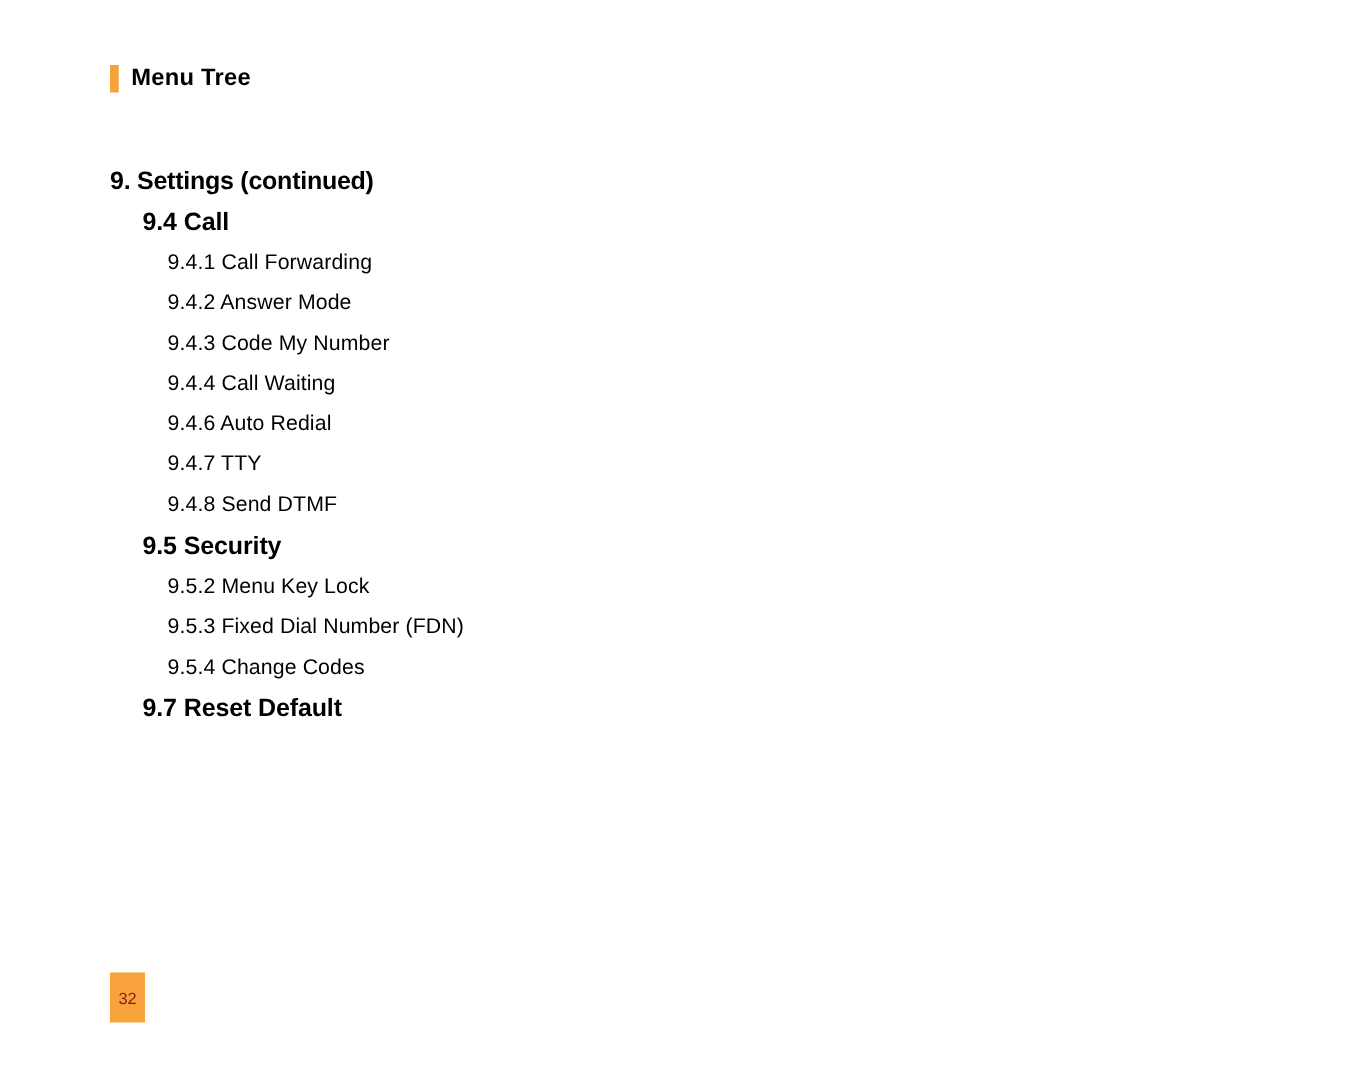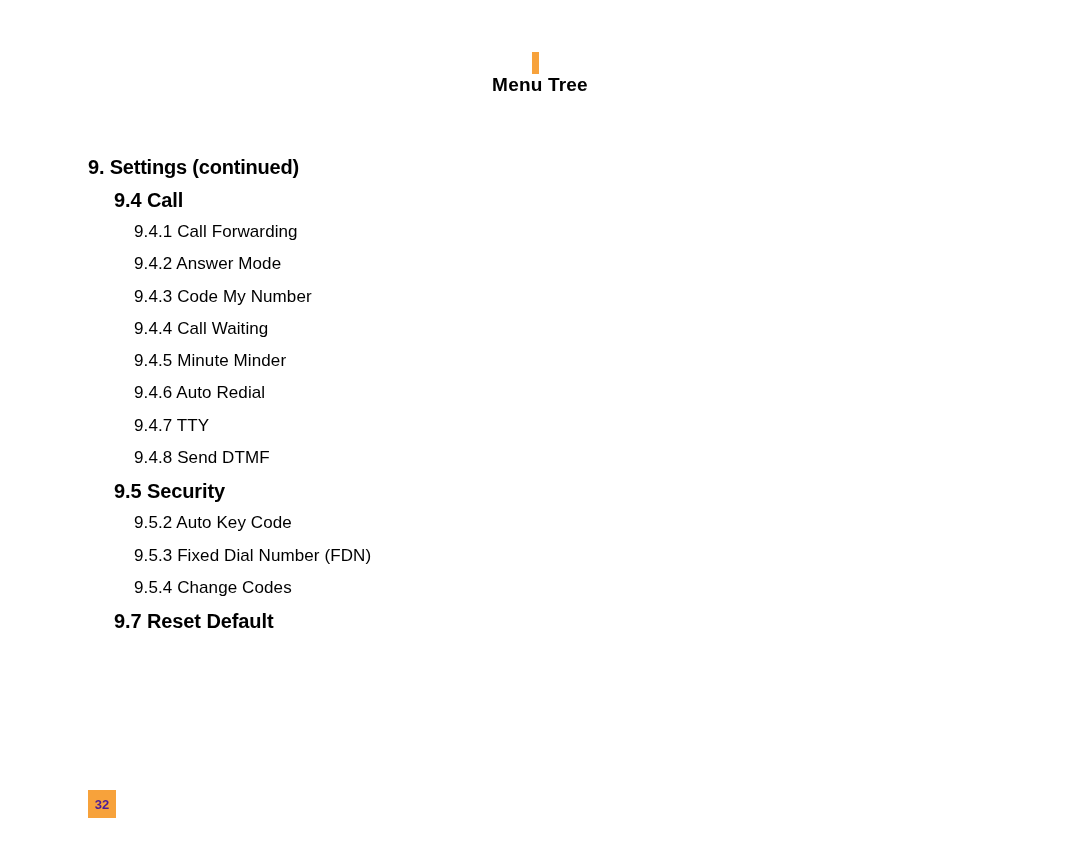--- a/index.html
+++ b/index.html
@@ -16,21 +16,20 @@
     position: relative;
     width: 1080px;
     height: 864px;
     box-sizing: border-box;
     padding: 52px 88px 48px 88px;
   }
   .header {
     display: flex;
     align-items: center;
     margin-bottom: 60px;
-    flex-direction: column;
   }
   .header-bar {
     width: 7px;
     height: 22px;
     background: #f7a23b;
     margin-right: 10px;
   }
   .header-title {
     font-size: 19px;
     font-weight: bold;
@@ -63,28 +62,28 @@
   .item {
     font-size: 17px;
     line-height: 1.9;
     letter-spacing: 0.1px;
   }
   .page-number {
     position: absolute;
     left: 88px;
     bottom: 46px;
     width: 28px;
-    height: 28px;
+    height: 40px;
     background: #f7a23b;
-    color: #4c1d95;
+    color: #7f1d1d;
     display: flex;
     align-items: center;
     justify-content: center;
     font-size: 13px;
-    font-weight: bold;
+    font-weight: normal;
   }
 </style>
 </head>
 <body>
 
 <div class="page">
 
   <div class="header">
     <div class="header-bar"></div>
     <div class="header-title">Menu Tree</div>
@@ -92,31 +91,30 @@
 
   <div class="section-title">9.  Settings (continued)</div>
 
   <div class="subsection">
     <div class="sub-title">9.4 Call</div>
     <div class="items">
       <div class="item">9.4.1 Call Forwarding</div>
       <div class="item">9.4.2 Answer Mode</div>
       <div class="item">9.4.3 Code My Number</div>
       <div class="item">9.4.4 Call Waiting</div>
-      <div class="item">9.4.5 Minute Minder</div>
       <div class="item">9.4.6 Auto Redial</div>
       <div class="item">9.4.7 TTY</div>
       <div class="item">9.4.8 Send DTMF</div>
     </div>
   </div>
 
   <div class="subsection">
     <div class="sub-title">9.5 Security</div>
     <div class="items">
-      <div class="item">9.5.2 Auto Key Code</div>
+      <div class="item">9.5.2 Menu Key Lock</div>
       <div class="item">9.5.3 Fixed Dial Number (FDN)</div>
       <div class="item">9.5.4 Change Codes</div>
     </div>
   </div>
 
 
   <div class="subsection">
     <div class="sub-title">9.7 Reset Default</div>
   </div>
 

